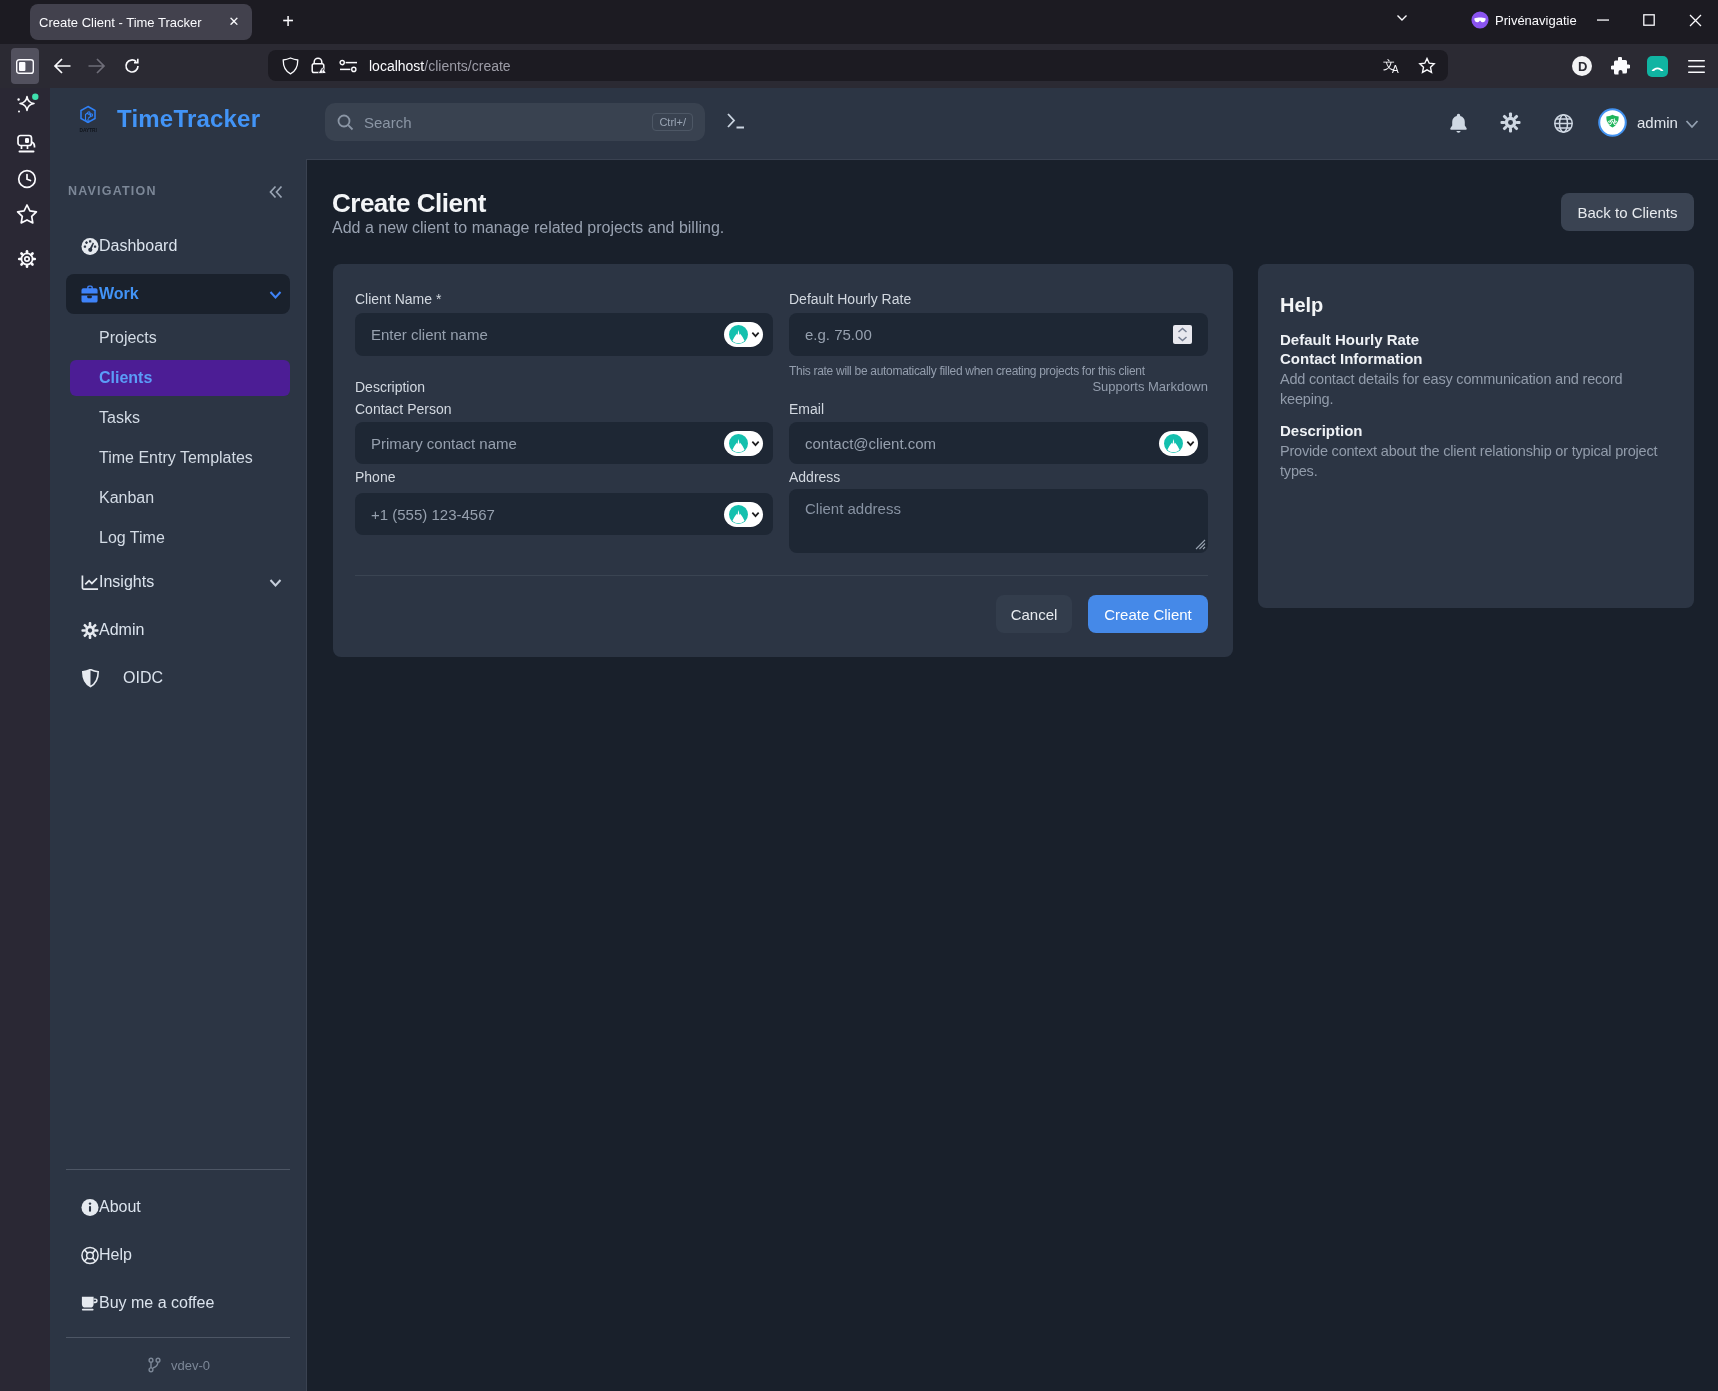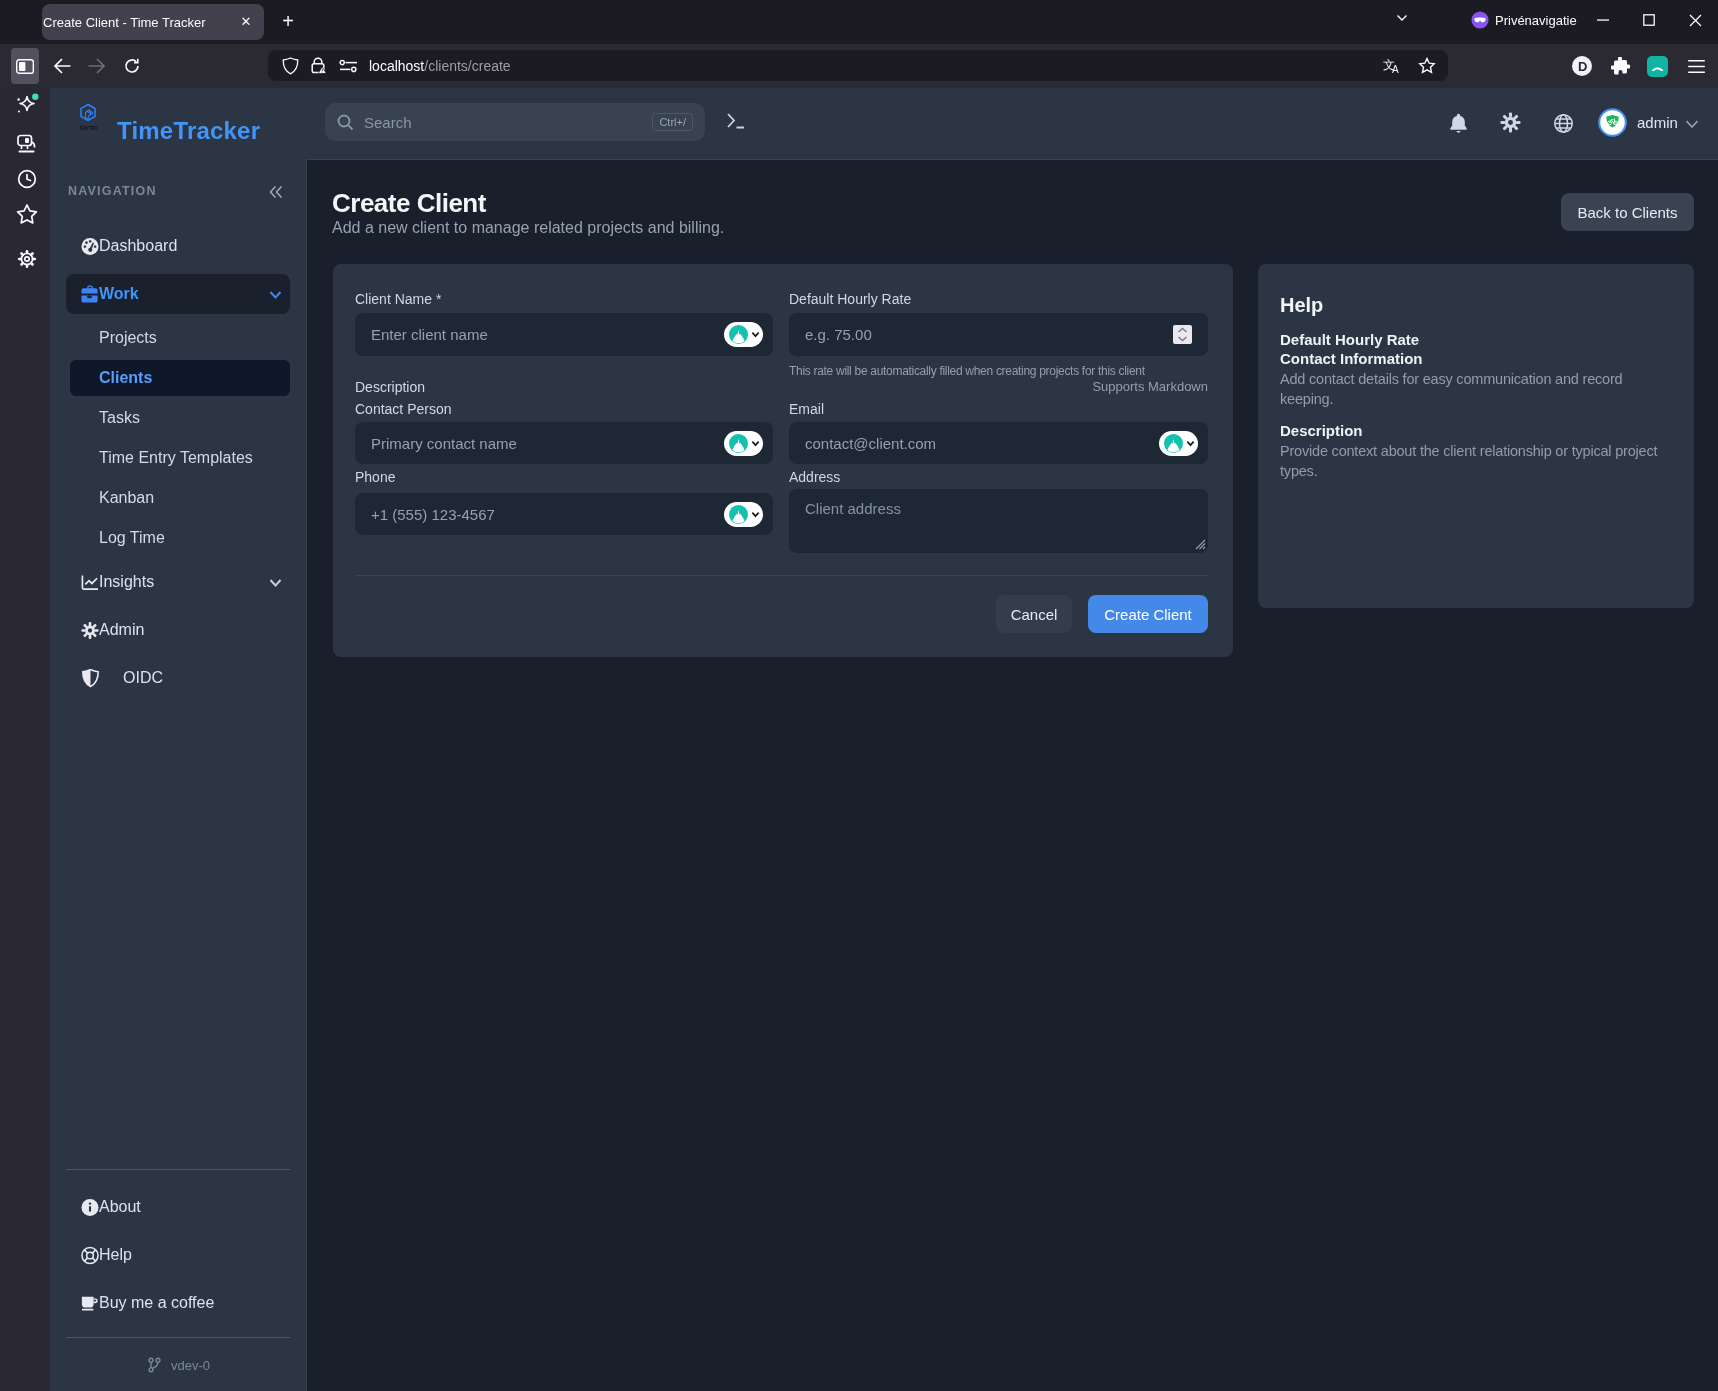--- a/index.html
+++ b/index.html
@@ -2,22 +2,22 @@
 <html><head>
 <meta charset="utf-8">
 <style>
   * { margin:0; padding:0; box-sizing:border-box; }
   html,body { width:1718px; height:1391px; overflow:hidden; background:#19202b;
     font-family:"Liberation Sans", sans-serif; }
   svg { display:block; }
 
   
   #tabbar { position:absolute; left:0; top:0; width:1718px; height:44px; background:#1c1b22; }
-  #tab { position:absolute; left:42px; top:4px; width:222px; height:36px; background:#42414d;
-    border-radius:8px; color:#fbfbfe; font-size:13px; line-height:38px; padding-left:1px; }
+  #tab { position:absolute; left:30px; top:4px; width:222px; height:36px; background:#42414d;
+    border-radius:8px; color:#fbfbfe; font-size:13px; line-height:38px; padding-left:9px; }
   #tab .close { position:absolute; right:10px; top:10px; width:16px; height:16px; color:#fbfbfe; font-size:13px; line-height:16px; text-align:center; }
   #newtab { position:absolute; left:276px; top:10px; width:24px; height:24px; color:#fbfbfe; font-size:20px; font-weight:300; line-height:22px; text-align:center; }
   #tablist-chev { position:absolute; left:1396px; top:12px; color:#fbfbfe; }
   #priv { position:absolute; left:1471px; top:10px; height:20px; display:flex; align-items:center; color:#fbfbfe; font-size:13px; }
   #winctl { position:absolute; right:0; top:0; height:40px; display:flex; }
   #winctl div { width:46px; height:40px; display:flex; align-items:center; justify-content:center; color:#fbfbfe; }
 
   #toolbar { position:absolute; left:0; top:44px; width:1718px; height:44px; background:#2b2a33; }
   #sbtoggle { position:absolute; left:11px; top:4px; width:28px; height:36px; background:#52515e; border-radius:4px;
     display:flex; align-items:center; justify-content:center; }
@@ -27,33 +27,33 @@
   #urlbar .txt { color:#fbfbfe; font-size:14px; margin-left:11px; }
   #urlbar .txt span { color:#9d9da7; }
   .tb-right { position:absolute; top:8px; width:28px; height:28px; display:flex; align-items:center; justify-content:center; }
 
   
   #ffstrip { position:absolute; left:0; top:88px; width:50px; height:1303px; background:#2a2834; }
   #ffstrip .ic { position:absolute; left:14px; width:26px; height:26px; display:flex; align-items:center; justify-content:center; }
 
   
   #sidebar { position:absolute; left:50px; top:88px; width:257px; height:1303px; background:#2c3544; }
-  #logo { position:absolute; left:29px; top:17px; width:220px; height:40px; display:flex; align-items:flex-end; }
+  #logo { position:absolute; left:29px; top:17px; width:220px; height:40px; display:flex; align-items:flex-start; }
   #logo .name { color:#4294f7; font-size:24px; font-weight:bold; margin-left:20px; letter-spacing:0.2px; }
   #navlabel { position:absolute; left:18px; top:96px; color:#7c8797; font-size:12.5px; font-weight:bold; letter-spacing:1.2px; }
   #collapse { position:absolute; left:218px; top:96px; color:#9aa5b4; }
   .menu-item { position:absolute; left:16px; width:224px; height:40px; display:flex; align-items:center; border-radius:8px; }
   .menu-item .mi-icon { width:18px; height:18px; margin-left:15px; display:flex; align-items:center; justify-content:center; }
   .menu-item .mi-text { color:#dbe3ed; font-size:16px; }
   .menu-item .mi-chev { margin-left:auto; margin-right:7px; }
   .menu-item.active { background:#1a212c; }
   .menu-item.active .mi-text { color:#4294f7; font-weight:bold; }
   .sub-item { position:absolute; left:20px; width:220px; height:36px; display:flex; align-items:center; border-radius:6px; }
   .sub-item .si-text { color:#d3dbe5; font-size:16px; margin-left:29px; }
-  .sub-item.active { background:#0f172a; }
+  .sub-item.active { background:#4c1d95; }
   .sub-item.active .si-text { color:#5b9cf8; font-weight:bold; }
   .sb-divider { position:absolute; left:16px; width:224px; height:1px; background:#4d5665; }
   #vdev { position:absolute; left:0; top:1269px; width:257px; display:flex; justify-content:center; align-items:center; color:#7c8797; font-size:13px; }
 
   
   #topbar { position:absolute; left:307px; top:88px; width:1411px; height:72px; background:#2c3544; }
   #search { position:absolute; left:18px; top:15px; width:380px; height:38px; background:#394250; border-radius:10px; display:flex; align-items:center; }
   #search .ph { color:#8b96a5; font-size:15px; margin-left:10px; }
   #search .kbd { margin-left:auto; margin-right:12px; border:1px solid #4d5765; border-radius:4px; color:#9aa5b4; font-size:11px; padding:2px 6px;text-align:right; }
   .top-ic { position:absolute; top:24px; }

